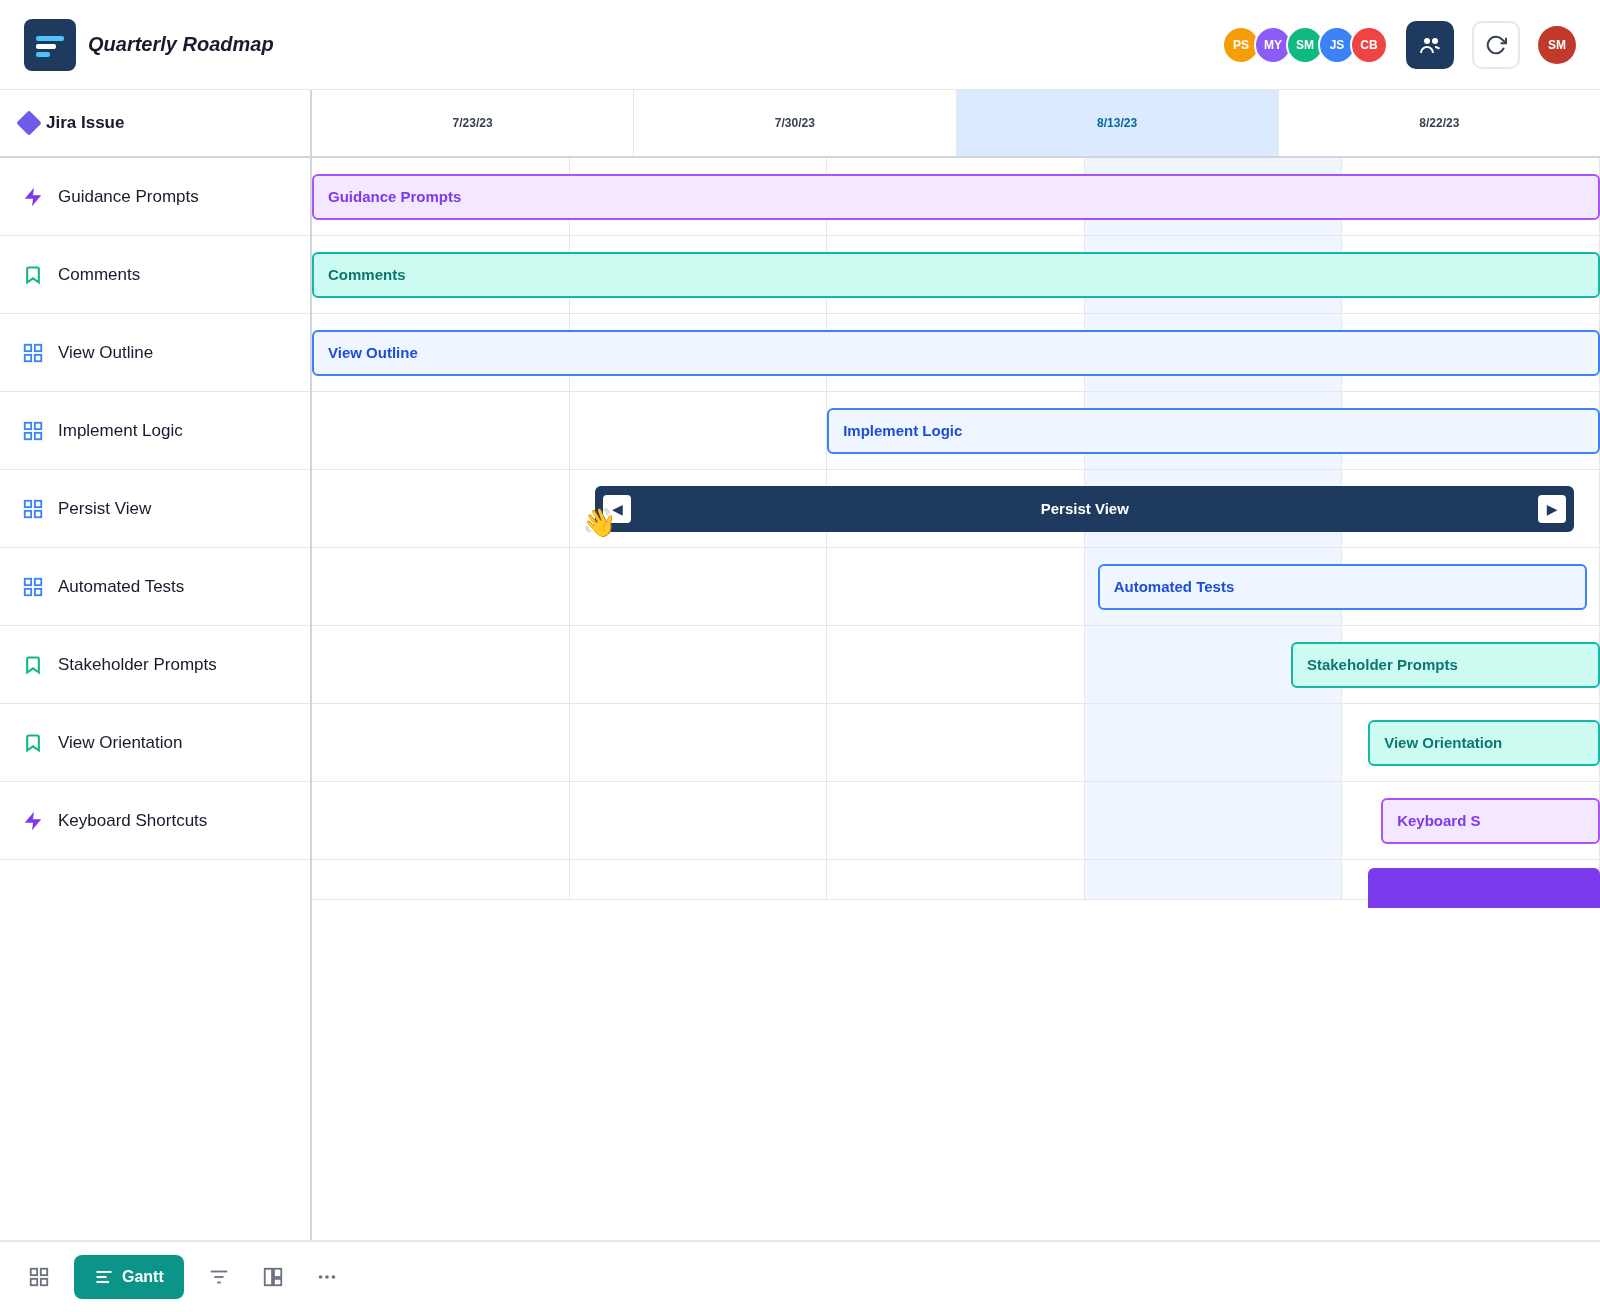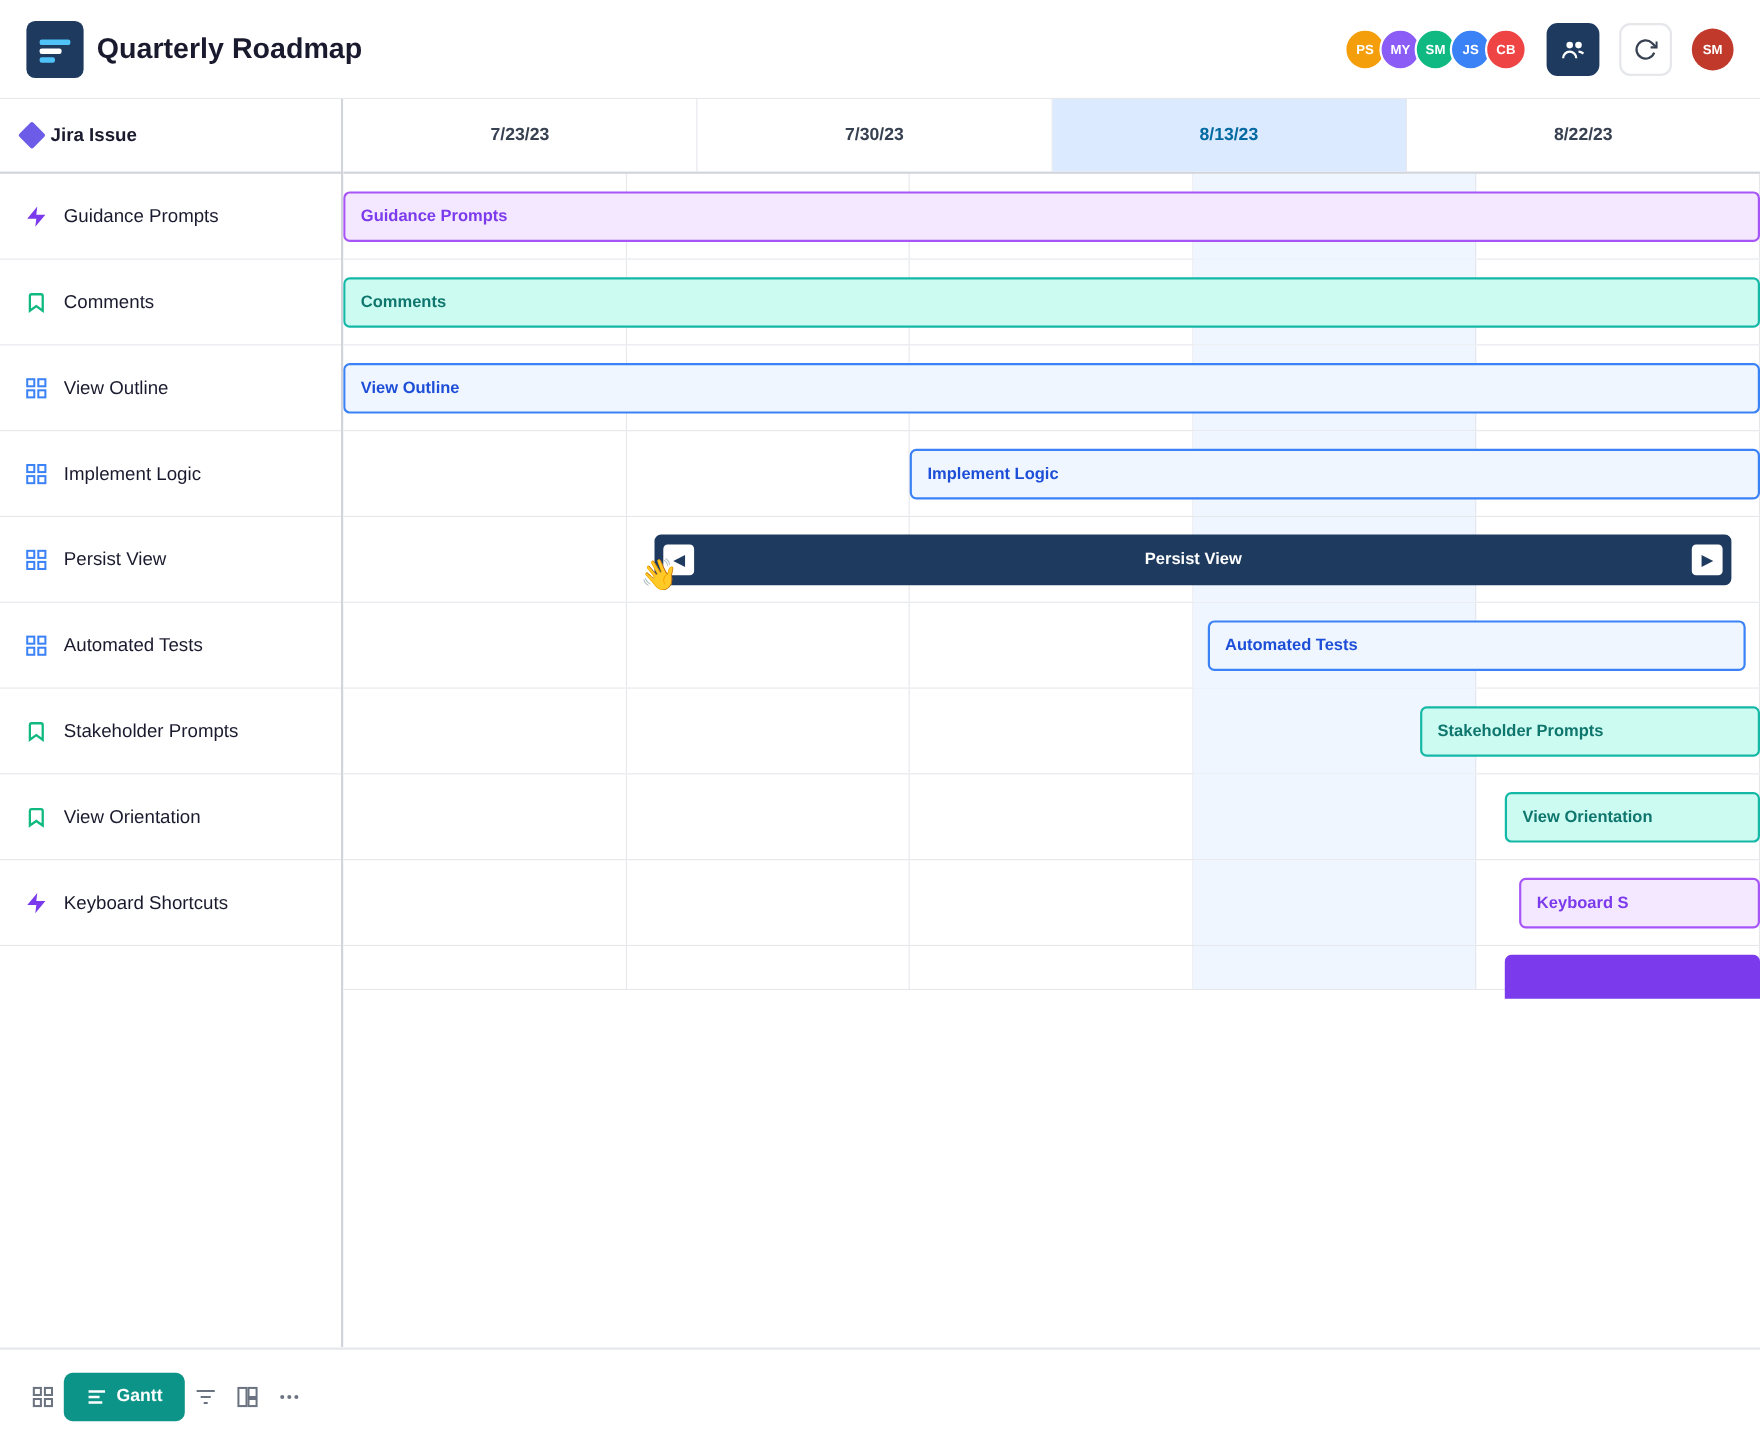--- a/index.html
+++ b/index.html
@@ -25,23 +25,24 @@
       height: 52px;
       background: #1e3a5f;
       border-radius: 8px;
       display: flex;
       align-items: center;
       justify-content: center;
       flex-shrink: 0;
     }
     .logo-icon svg { width: 34px; height: 34px; }
     .app-title {
-      font-size: 26px;
+      font-size: 20px;
       font-weight: 700;
       color: #1a1a2e;
+      font-style: italic;
     }
     .header-right {
       display: flex;
       align-items: center;
       gap: 10px;
     }
     .avatar-group {
       display: flex;
       align-items: center;
     }
@@ -170,21 +171,21 @@
     .timeline-header {
       height: 68px;
       display: flex;
       align-items: center;
       border-bottom: 2px solid #d1d5db;
       background: #fff;
     }
     .week-col {
       flex: 1;
       text-align: center;
-      font-size: 16px;
+      font-size: 12px;
       font-weight: 600;
       color: #374151;
       border-right: 1px solid #e5e7eb;
       height: 100%;
       display: flex;
       align-items: center;
       justify-content: center;
     }
     .week-col.active {
       background: #dbeafe;
@@ -305,25 +306,26 @@
     
     .cursor-hand {
       position: absolute;
       font-size: 28px;
       z-index: 10;
       pointer-events: none;
     }
 
     
     .bottom-toolbar {
-      height: 87px;
+      height: 72px;
       border-top: 2px solid #e5e7eb;
       display: flex;
       align-items: center;
       padding: 0 20px;
+      gap: 16px;
       background: #fff;
     }
     .toolbar-btn {
       width: 38px;
       height: 38px;
       display: flex;
       align-items: center;
       justify-content: center;
       cursor: pointer;
       border-radius: 6px;

